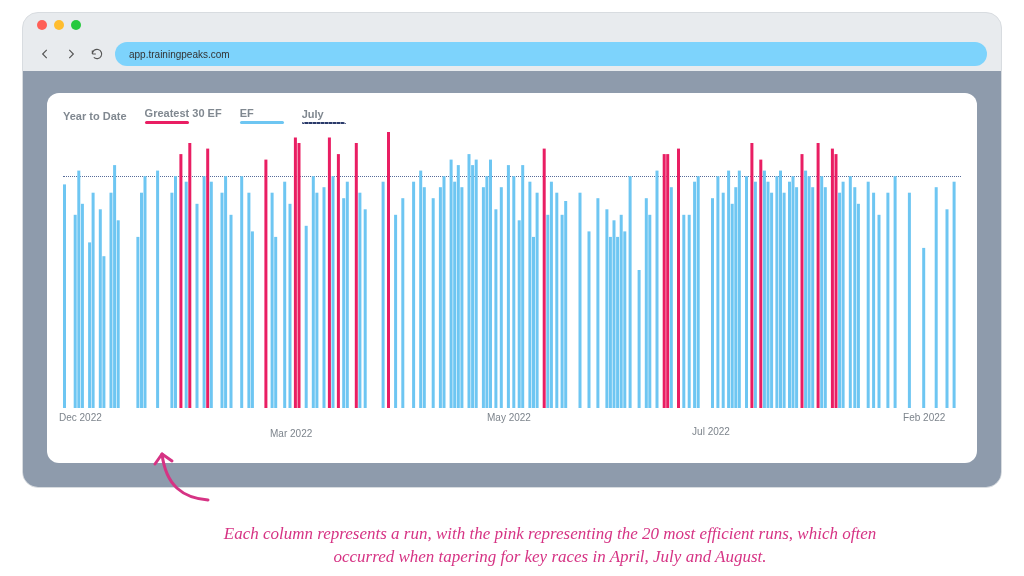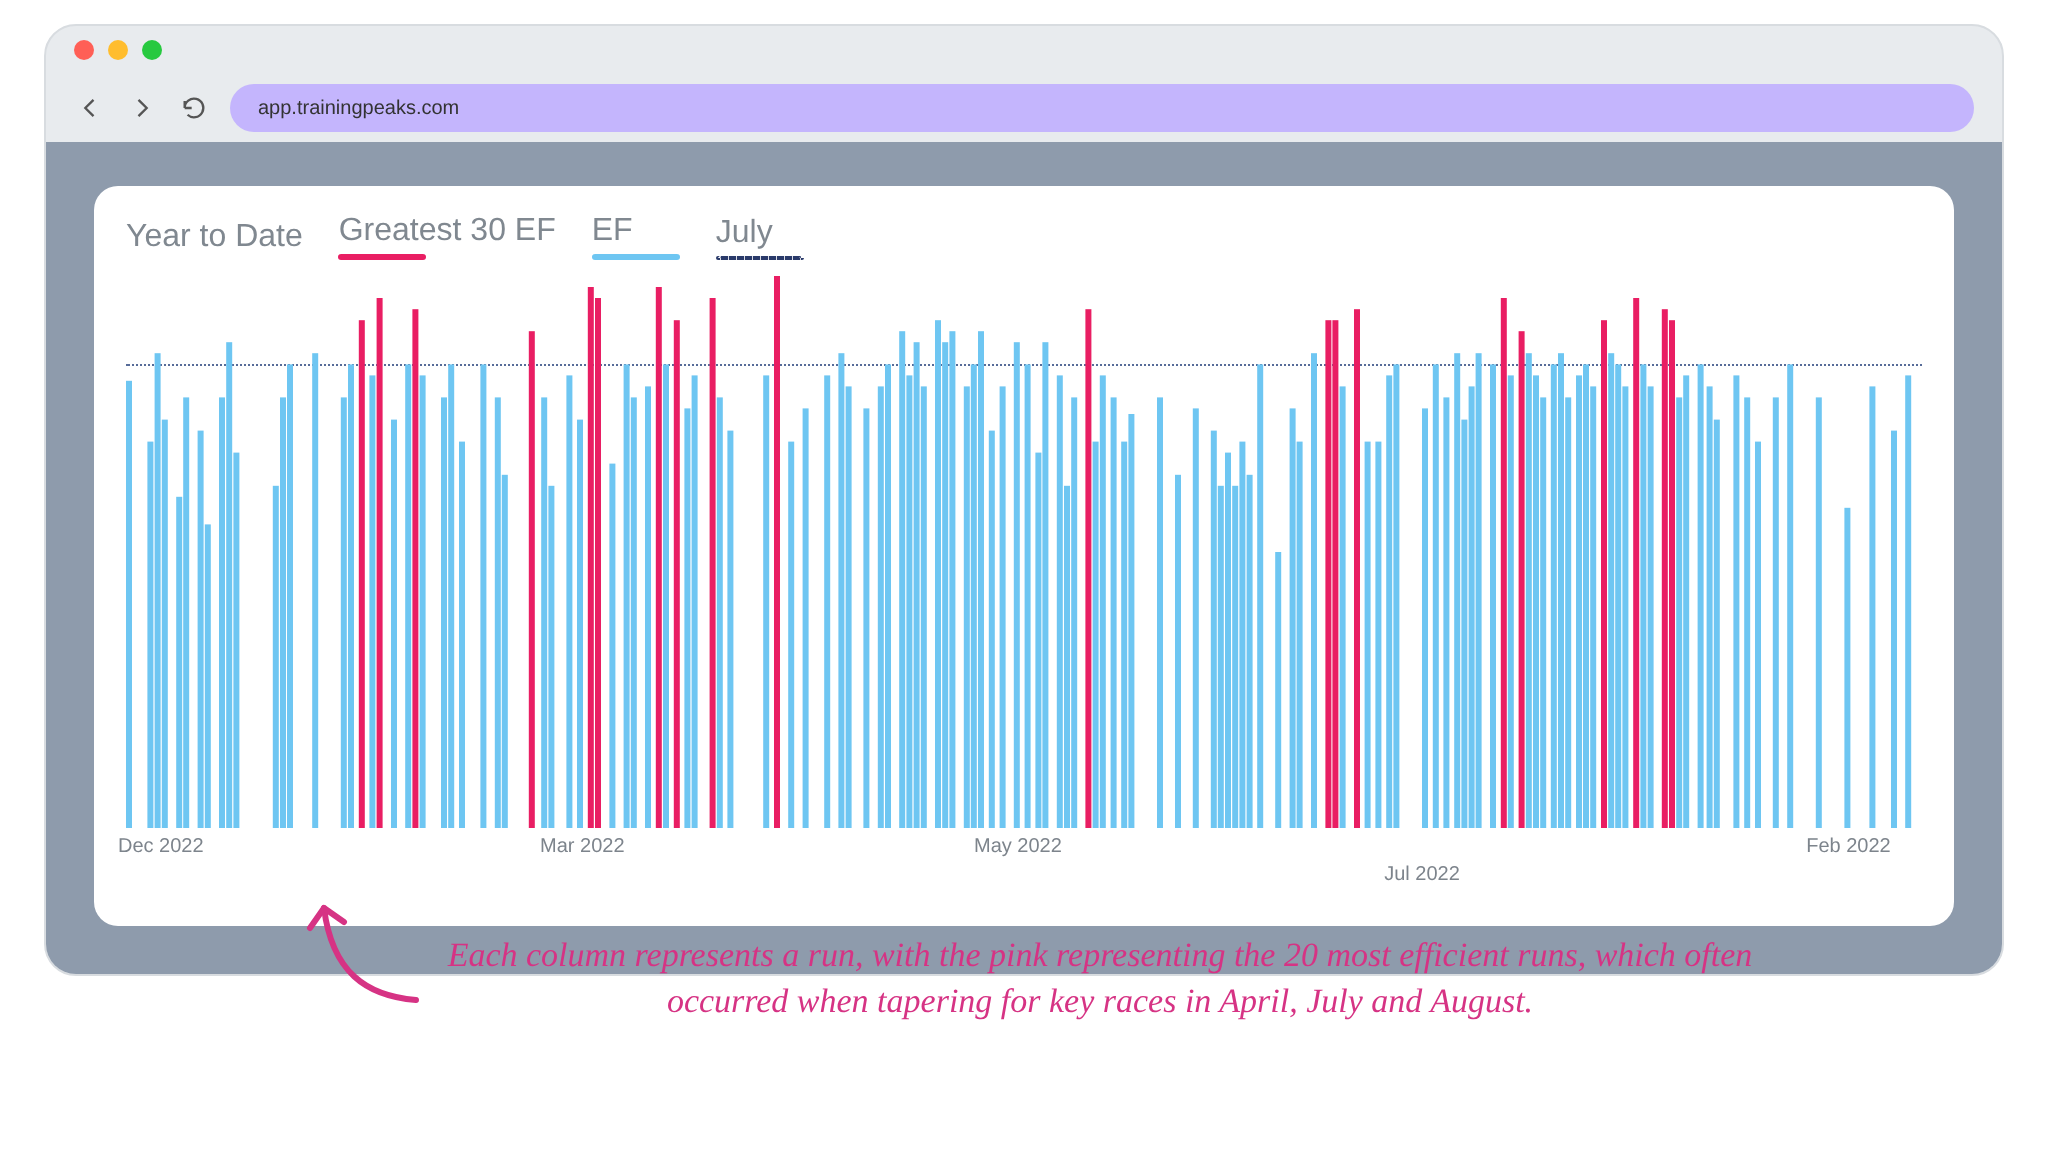--- a/index.html
+++ b/index.html
@@ -42,21 +42,21 @@
   }
   .nav-btn {
     width: 16px; height: 16px;
     display: flex; align-items: center; justify-content: center;
     color: #555;
   }
   .nav-btn svg { width: 14px; height: 14px; stroke: #555; stroke-width: 2; fill: none; }
   .addr {
     flex: 1;
     height: 24px;
-    background: #c4b5fd;
+    background: #7dd3fc;
     border-radius: 12px;
     display: flex;
     align-items: center;
     padding: 0 14px;
     font-size: 10px;
     color: #333;
   }
 
   
   .viewport {
@@ -74,24 +74,25 @@
     padding: 14px 16px 6px 16px;
     position: relative;
     overflow: hidden;
   }
 
   
   .legend {
     display: flex;
     align-items: center;
     gap: 18px;
-    font-size: 16px;
+    font-size: 11px;
     color: #808890;
     margin-bottom: 8px;
     white-space: nowrap;
+    font-weight: bold;
   }
   .legend .item { display: flex; flex-direction: column; align-items: flex-start; gap: 2px; }
   .legend .swatch { width: 44px; height: 3px; border-radius: 2px; }
   .legend .swatch.pink { background: #E91E63; }
   .legend .swatch.blue { background: #6EC6F2; }
   .legend .swatch.trend {
     height: 0;
     border-top: 2px dotted #2a3a6a;
   }
 
@@ -126,21 +127,21 @@
     left: 148px;
     top: 446px;
     width: 80px; height: 60px;
     pointer-events: none;
   }
   .arrow svg { width: 100%; height: 100%; overflow: visible; }
 
   .caption {
     position: absolute;
     left: 200px;
-    top: 467px;
+    top: 523px;
     width: 700px;
     font-family: "Comic Sans MS", "Segoe Script", cursive;
     font-size: 17px;
     line-height: 1.35;
     color: #D63384;
     text-align: center;
     font-style: italic;
   }
 </style>
 </head>
@@ -345,21 +346,21 @@
             <rect x="823.4" y="60.7" width="3" height="215.3" fill="#6EC6F2"></rect>
             <rect x="830.6" y="44.2" width="3" height="231.8" fill="#6EC6F2"></rect>
             <rect x="844.9" y="60.7" width="3" height="215.3" fill="#6EC6F2"></rect>
             <rect x="859.2" y="115.9" width="3" height="160.1" fill="#6EC6F2"></rect>
             <rect x="871.7" y="55.2" width="3" height="220.8" fill="#6EC6F2"></rect>
             <rect x="882.5" y="77.3" width="3" height="198.7" fill="#6EC6F2"></rect>
             <rect x="889.6" y="49.7" width="3" height="226.3" fill="#6EC6F2"></rect>
           </svg>
         <div class="xaxis" id="xaxis">
             <span style="left: 0px;">Dec 2022</span>
-            <span style="left: 211.03px;">Mar 2022</span>
+            <span style="left: 211.03px; margin-top: 16px;">Mar 2022</span>
             <span style="left: 428px;">May 2022</span>
             <span style="left: 633.09px; margin-top: 14px;">Jul 2022</span>
             <span style="left: 844.12px;">Feb 2022</span>
           </div>
       </div>
 
     </div>
   </div>
 </div>
 

